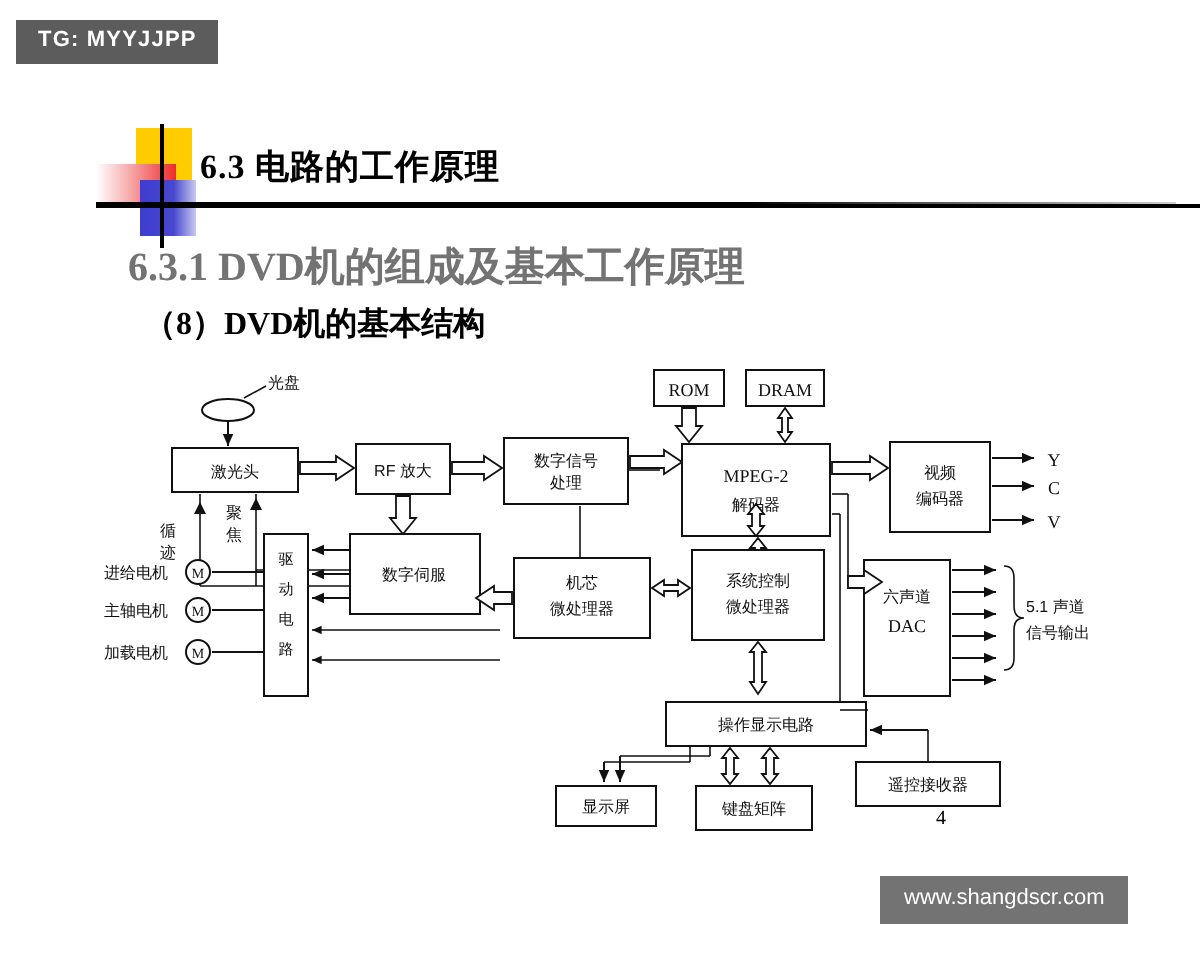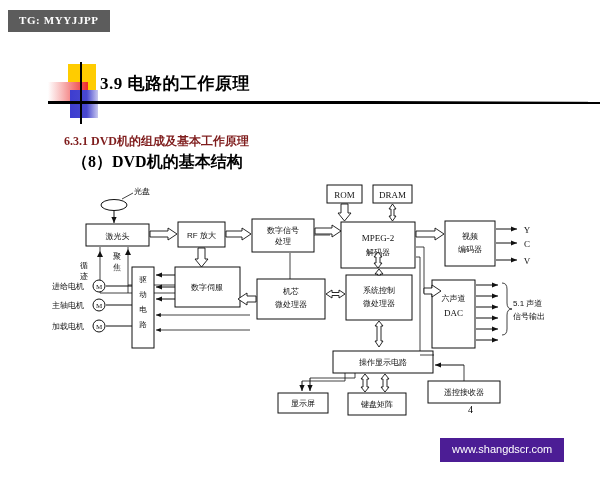--- a/index.html
+++ b/index.html
@@ -8,30 +8,30 @@
     background:#ffffff;
     font-family:"Liberation Serif","DejaVu Serif",serif;
     overflow:hidden;position:relative;
   }
   .slide{position:absolute;left:0;top:0;width:600px;height:480px;background:#fff;}
 
   
   .tg-badge{
     position:absolute;left:8px;top:10px;
     background:#5c5c5c;color:#ffffff;
-    font-family:Liberation Serif, serif;
+    font-family:Liberation Sans, sans-serif;
     font-size:11px;font-weight:bold;letter-spacing:.6px;
     padding:5px 11px 6px 11px;
     line-height:1;
   }
 
   
   .watermark{
     position:absolute;left:440px;top:438px;
-    background:#4c1d95;color:#ffffff;
+    background:#737373;color:#ffffff;
     font-family:"Liberation Sans","DejaVu Sans",sans-serif;
     font-size:11px;
     padding:6px 12px 7px 12px;line-height:1;
   }
 
   
   .logo{position:absolute;left:48px;top:62px;width:62px;height:56px;}
   .logo .sq-yellow{position:absolute;left:20px;top:2px;width:28px;height:26px;background:#ffcc00;}
   .logo .sq-red{position:absolute;left:0px;top:20px;width:40px;height:22px;
       background:linear-gradient(to right,#ffffff 0%,#f8b9b9 35%,#ee2b2b 100%);}
@@ -42,22 +42,22 @@
 
   .title-rule{position:absolute;left:48px;top:101px;width:540px;height:1px;
      background:linear-gradient(to right,#000 0%,#000 60%,#cfcfcf 100%);}
 
   .slide-title{
     position:absolute;left:100px;top:72px;
     font-size:17px;font-weight:bold;color:#000;
     letter-spacing:.5px;white-space:nowrap;
   }
   .sub-title{
-    position:absolute;left:64px;top:133px;
-    font-size:12px;font-weight:bold;color:#7f1d1d;white-space:nowrap;
+    position:absolute;left:64px;top:120px;
+    font-size:20px;font-weight:bold;color:#737373;white-space:nowrap;
   }
   .sub-title2{
     position:absolute;left:72px;top:152px;
     font-size:16px;font-weight:bold;color:#000;white-space:nowrap;
   }
 
   .page-num{
     position:absolute;left:468px;top:404px;
     font-size:10px;color:#000;
   }
@@ -95,21 +95,21 @@
 
   <div class="logo">
     <div class="sq-yellow"></div>
     <div class="sq-red"></div>
     <div class="sq-blue"></div>
     <div class="v-line"></div>
     <div class="h-line"></div>
   </div>
   <div class="title-rule"></div>
 
-  <div class="slide-title">3.9 电路的工作原理</div>
+  <div class="slide-title">6.3 电路的工作原理</div>
   <div class="sub-title">6.3.1 DVD机的组成及基本工作原理</div>
   <div class="sub-title2">（8）DVD机的基本结构</div>
 
   <div class="page-num">4</div>
 
   <div class="diagram">
   <svg width="600" height="245" viewBox="0 0 600 245" xmlns="http://www.w3.org/2000/svg">
     <defs>
       <marker id="ar" markerWidth="7" markerHeight="7" refX="6" refY="2.6" orient="auto">
         <path d="M0,0 L6,2.6 L0,5.2 z" fill="#111"></path>

